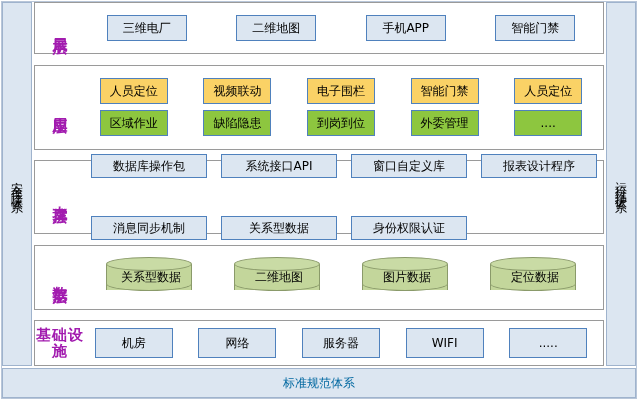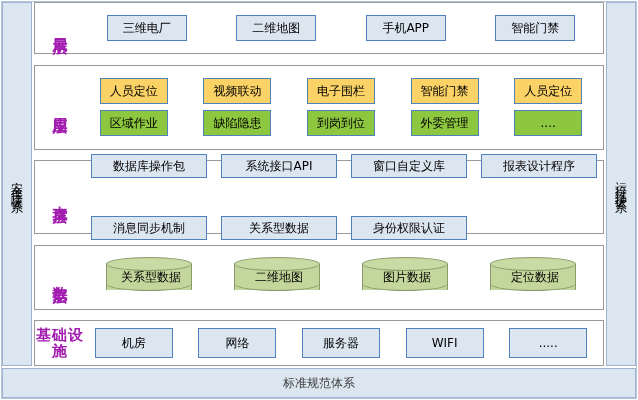--- a/index.html
+++ b/index.html
@@ -164,21 +164,21 @@
     white-space:nowrap;
   }
   
   .bottom-bar{
     position:absolute;left:2px;top:368px;
     width:634px;height:30px;
     background:#dce6f1;
     border:1px solid #9fb3cd;
     box-sizing:border-box;
     display:flex;align-items:center;justify-content:center;
-    font-size:12px;color:#404040;
+    font-size:12px;color:#0369a1;
   }
 </style>
 </head>
 <body>
 
 <div id="root">
   <div class="outer"></div>
 
   <div class="main-row">
 

